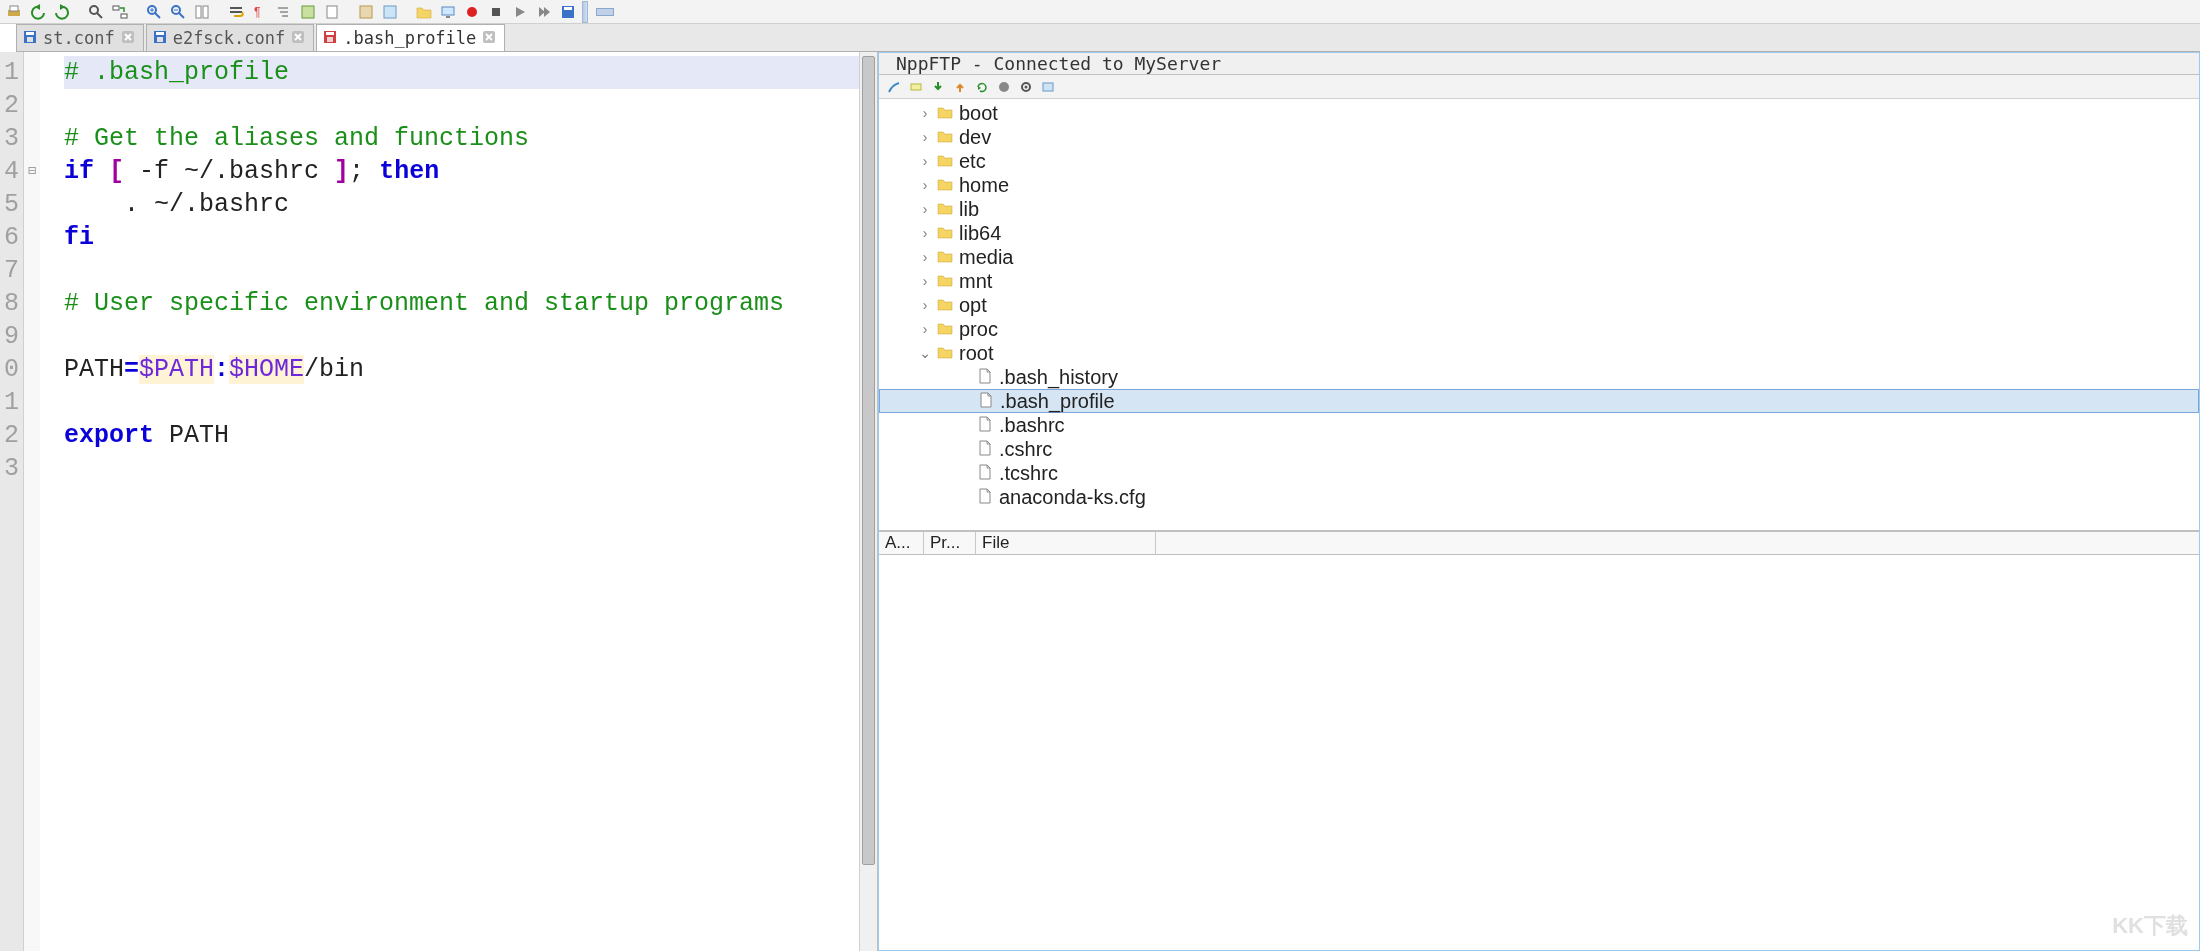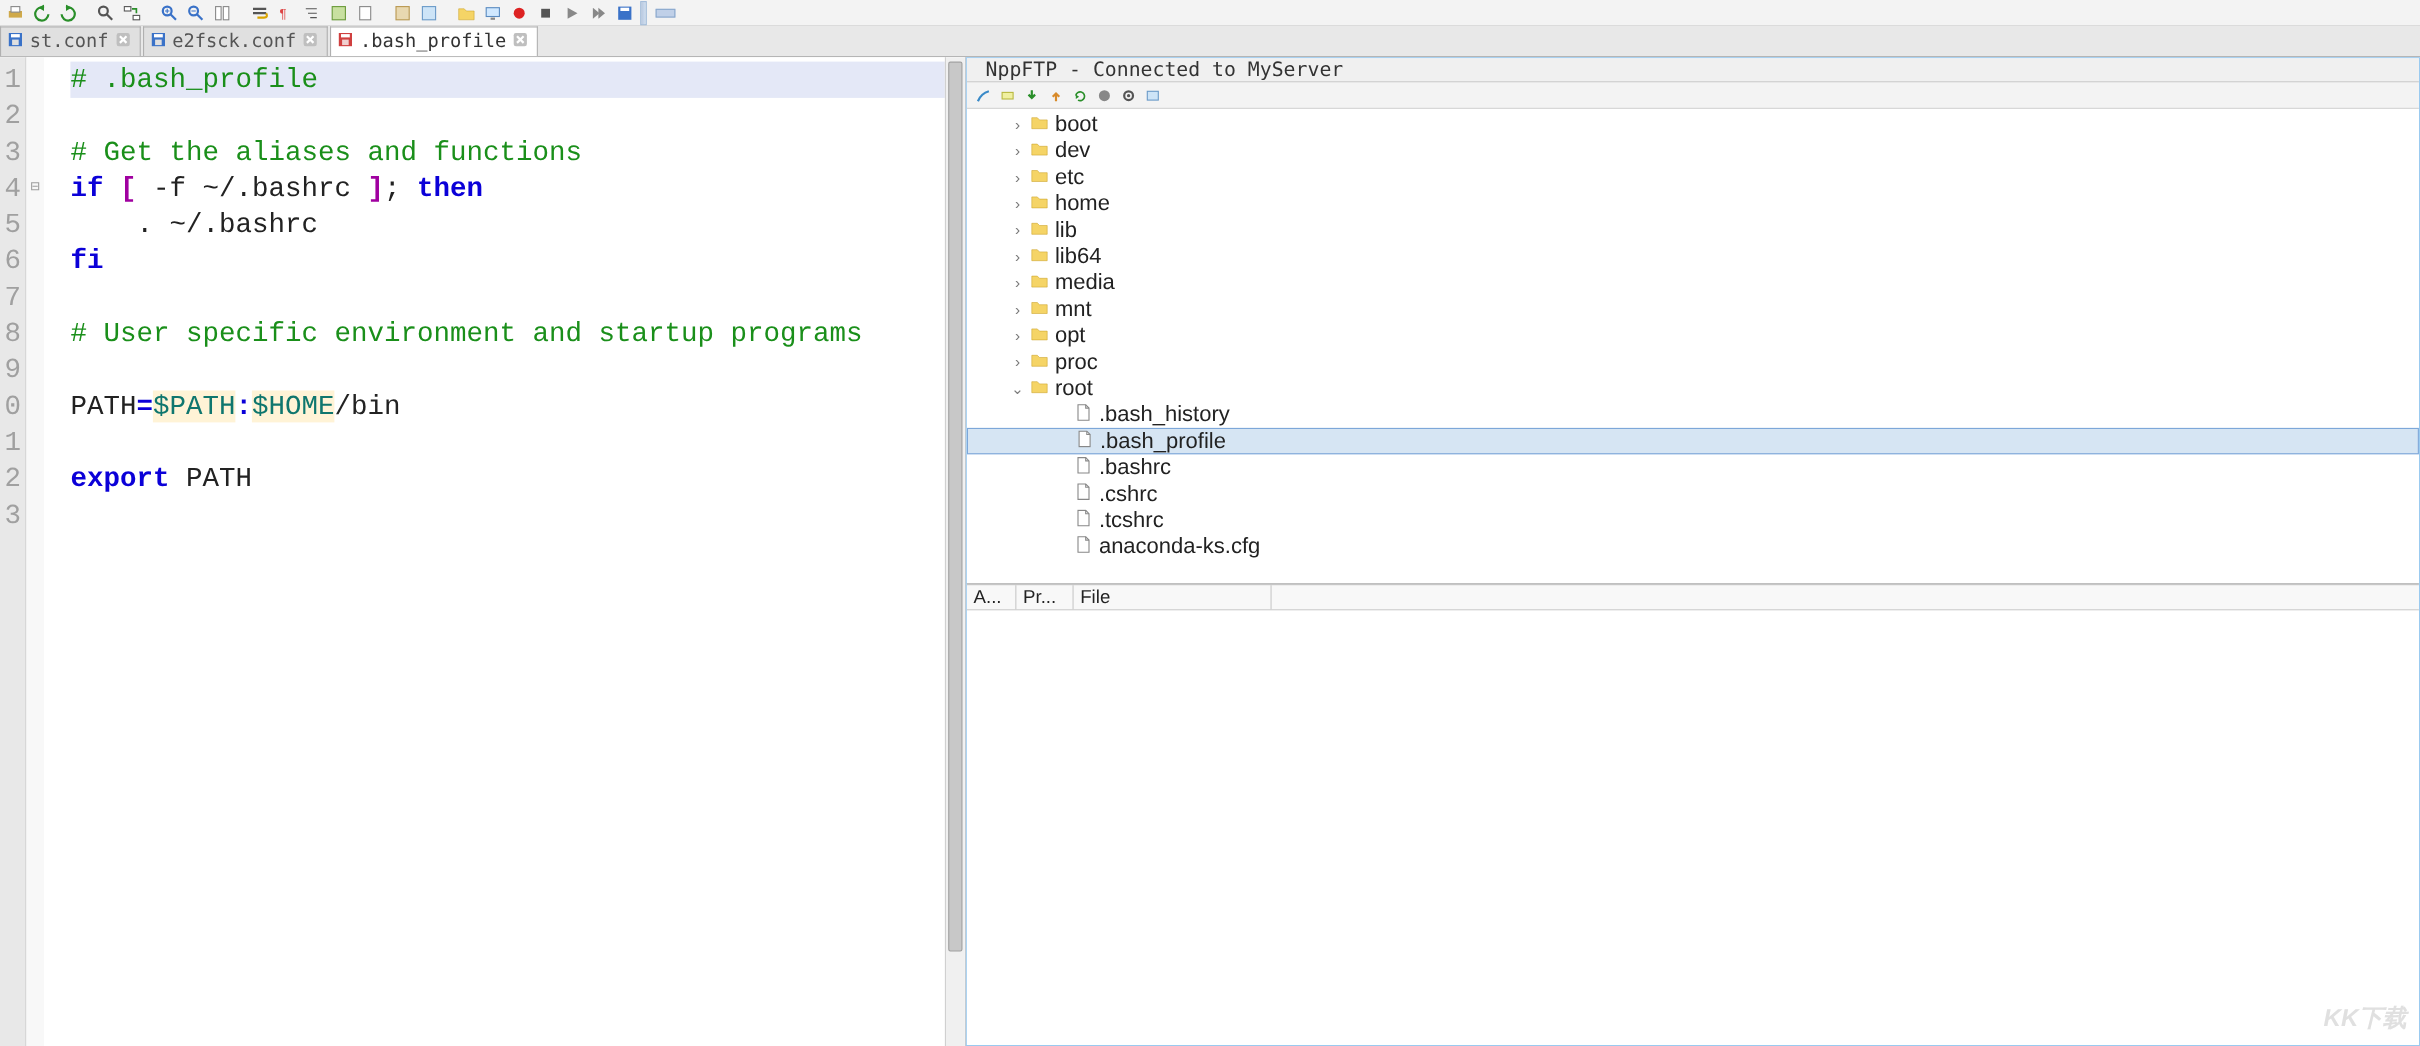--- a/index.html
+++ b/index.html
@@ -8,39 +8,39 @@
 
   
   .toolbar { height:24px; background:#f3f3f3; border-bottom:1px solid #d0d0d0; display:flex; align-items:center; gap:4px; padding:0 4px; }
   .tb-icon { width:20px; height:18px; display:flex; align-items:center; justify-content:center; border:1px solid transparent; cursor:default; }
   .tb-icon svg { width:16px; height:16px; }
   .tb-sep { width:6px; }
   .tb-handle { width:6px; height:22px; background:linear-gradient(90deg,#b8c8e0,#d0dff0); border:1px solid #9db8d8; margin-right:4px; }
   .tb-slider { width:18px; height:8px; background:#c0d0e8; border:1px solid #8aa8cc; }
 
   
-  .tabbar { height:28px; background:#e8e8e8; display:flex; align-items:flex-end; border-bottom:1px solid #b0b0b0; }
+  .tabbar { height:28px; background:#e8e8e8; display:flex; align-items:flex-end; border-bottom:1px solid #b0b0b0;margin-left:16px; }
   .tab { display:flex; align-items:center; padding:3px 8px 3px 6px; background:#e0e0e0; border:1px solid #b0b0b0; border-bottom:none; margin-right:2px; font-family:monospace; font-size:17px; color:#555; gap:6px; cursor:pointer; }
   .tab.active { background:#fff; color:#333; }
   .tab .disk { width:14px; height:14px; }
   .tab .close { width:14px; height:14px; }
 
   
   .main { flex:1; display:flex; min-height:0; }
   .editor-pane { width:878px; display:flex; flex-direction:column; border-right:1px solid #c0c0c0; }
   .editor-area { flex:1; display:flex; font-family:"Courier New",monospace; font-size:25px; line-height:33px; background:#fff; }
   .gutter { width:24px; background:#e8e8e8; color:#a0a0a0; text-align:right; padding-right:4px; padding-top:4px; border-right:1px solid #d0d0d0; user-select:none; }
   .foldcol { width:16px; background:#f8f8f8; padding-top:4px; color:#a0a0a0; font-size:14px; text-align:center; }
   .code { flex:1; padding:4px 0 0 4px; white-space:pre; overflow:auto; color:#222; position:relative;margin-left:20px; }
   .code .line.current { background:#e4e8f7; }
   .cm-comment { color:#1a8f1a; }
   .cm-keyword { color:#0b00d8; font-weight:bold; }
   .cm-op { color:#0b00d8; font-weight:bold; }
   .cm-bracket { color:#a000a0; font-weight:bold; }
-  .cm-var { color:#0f766e; background:#fff3d6; }
+  .cm-var { color:#6d28d9; background:#fff3d6; }
   .cm-text { color:#222; }
   .scrollbar-v { width:18px; background:#f0f0f0; border-left:1px solid #d0d0d0; position:relative; }
   .scrollbar-v .thumb { position:absolute; left:2px; right:2px; top:4px; height:90%; background:#c8c8c8; border:1px solid #a0a0a0; border-radius:2px; }
 
   
   .ftp-pane { flex:1; display:flex; flex-direction:column; border:1px solid #9acaf0; }
   .ftp-title { height:22px; background:#f0f0f0; border-bottom:1px solid #c0c0c0; font-family:monospace; font-size:18px; color:#333; padding:0 17px; display:flex; align-items:center; }
   .ftp-toolbar { height:24px; background:#f3f3f3; border-bottom:1px solid #d0d0d0; display:flex; align-items:center; gap:8px; padding:0 8px; }
   .ftp-tb-icon { width:14px; height:14px; }
   .ftp-tree { flex:1; overflow:auto; background:#fff; font-family:"Segoe UI",Arial,sans-serif; font-size:20px; color:#222; padding-top:2px; }
@@ -447,13 +447,13 @@
           <div class="ftp-col" style="width:45px">A...</div>
           <div class="ftp-col" style="width:52px">Pr...</div>
           <div class="ftp-col" style="width:180px">File</div>
         </div>
         <div class="ftp-log"></div>
       </div>
     </div>
   </div>
 </div>
 
-<div style="position:absolute;right:12px;bottom:10px;font-size:22px;color:#e0e0e0;font-style:italic;font-weight:bold;">KK下载</div>
+<div style="position:absolute;right:12px;bottom:10px;font-size:22px;color:#e0e0e0;font-weight:bold;">KK下载</div>
 
 </body></html>

